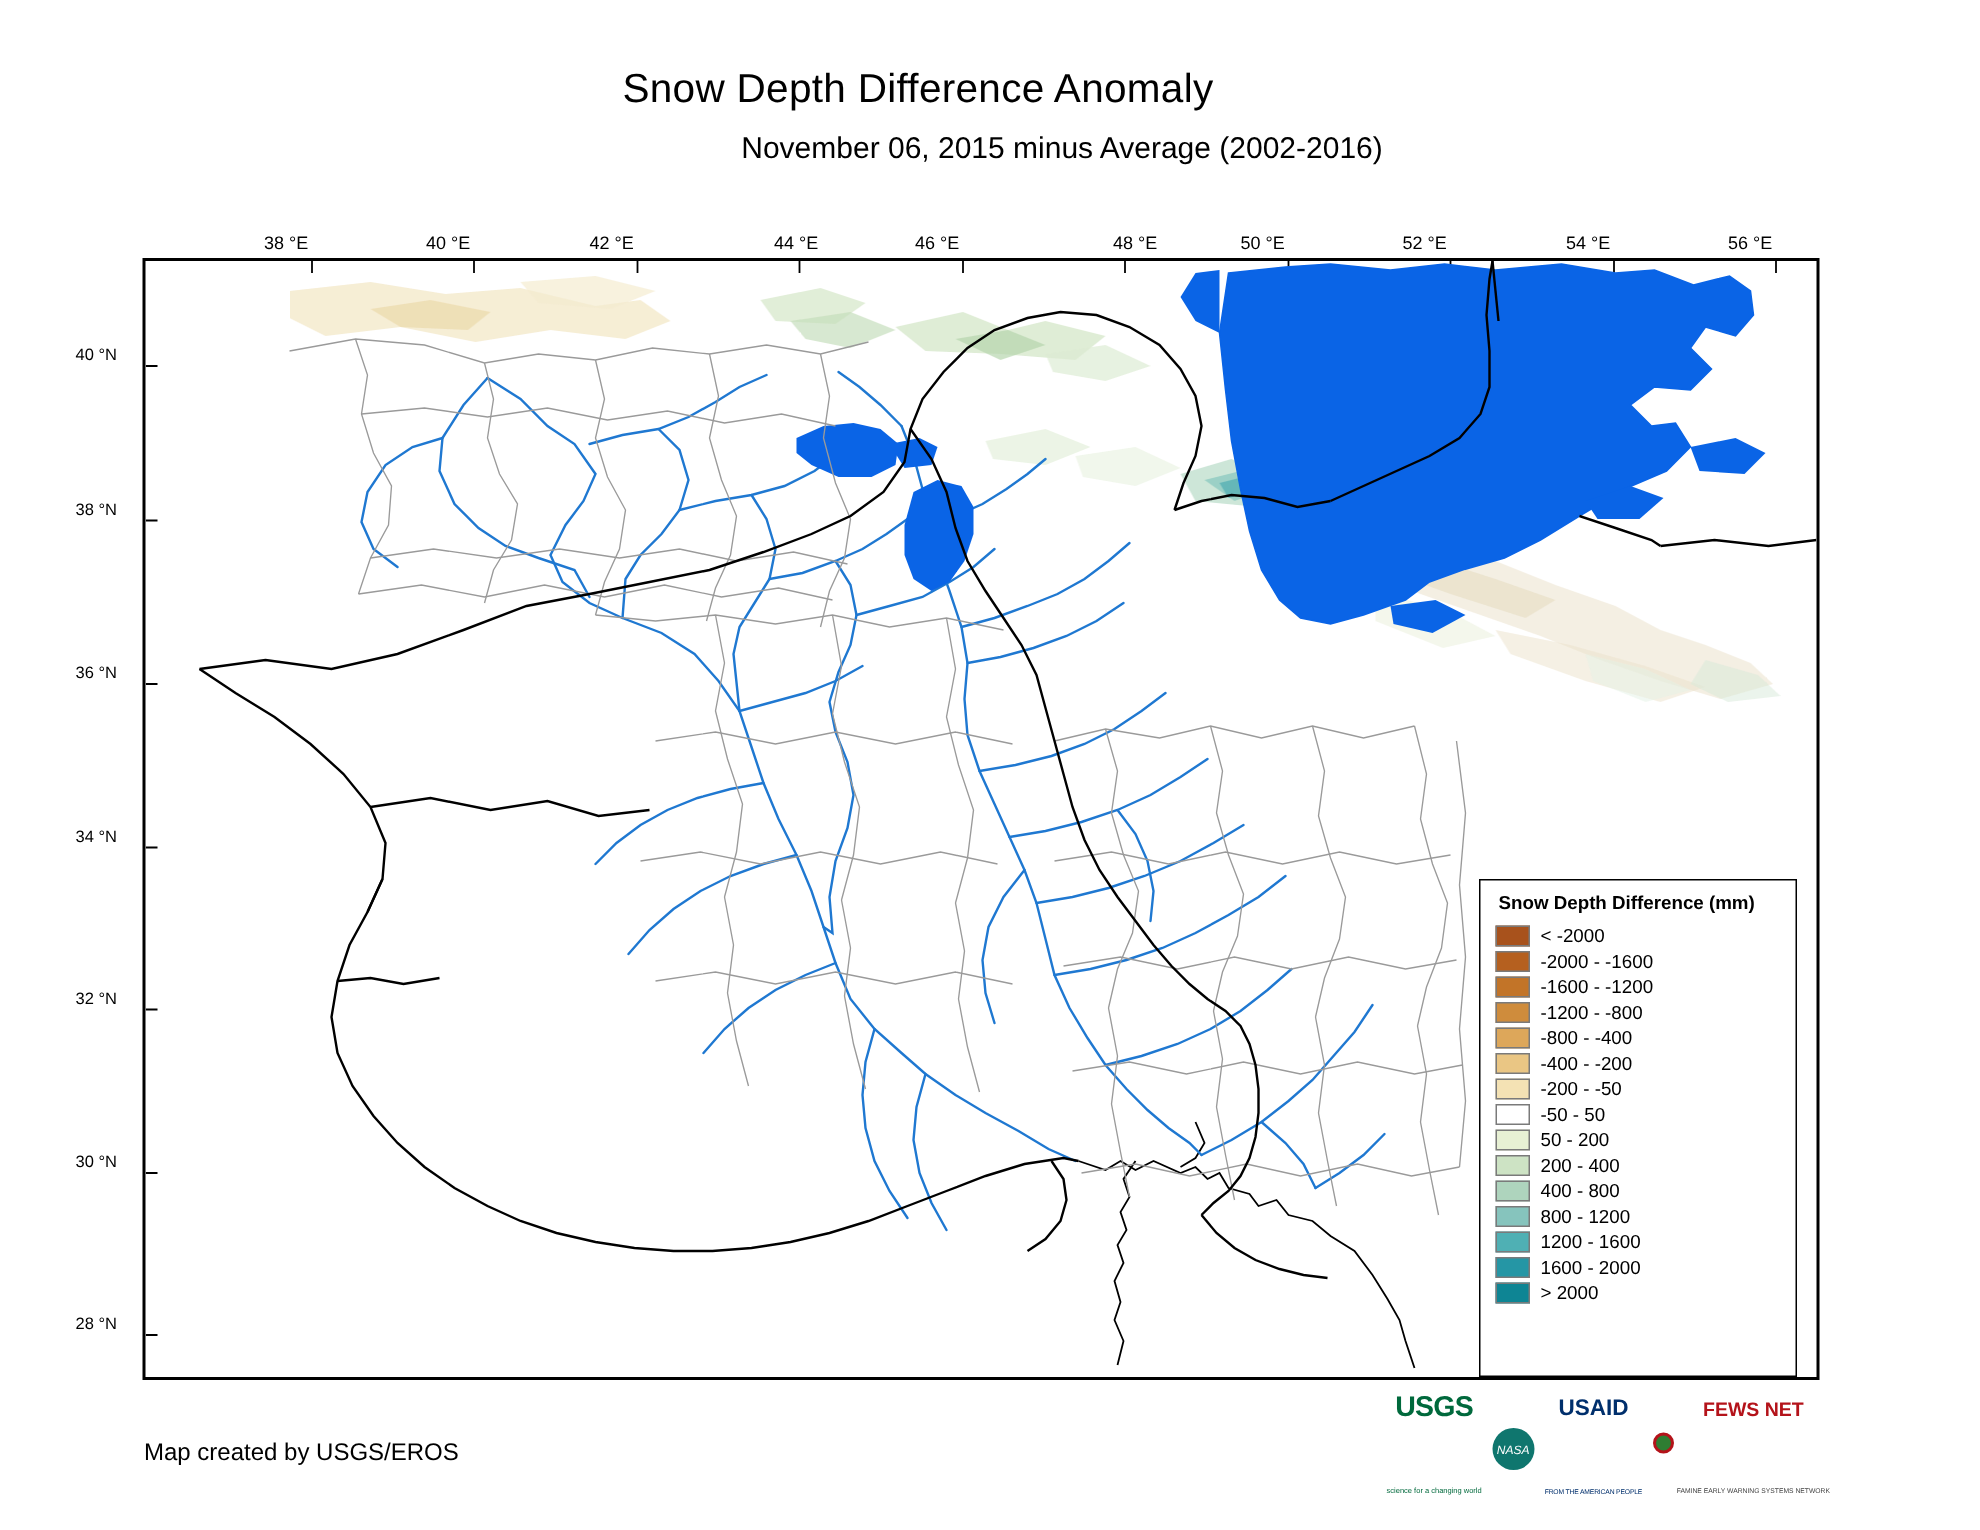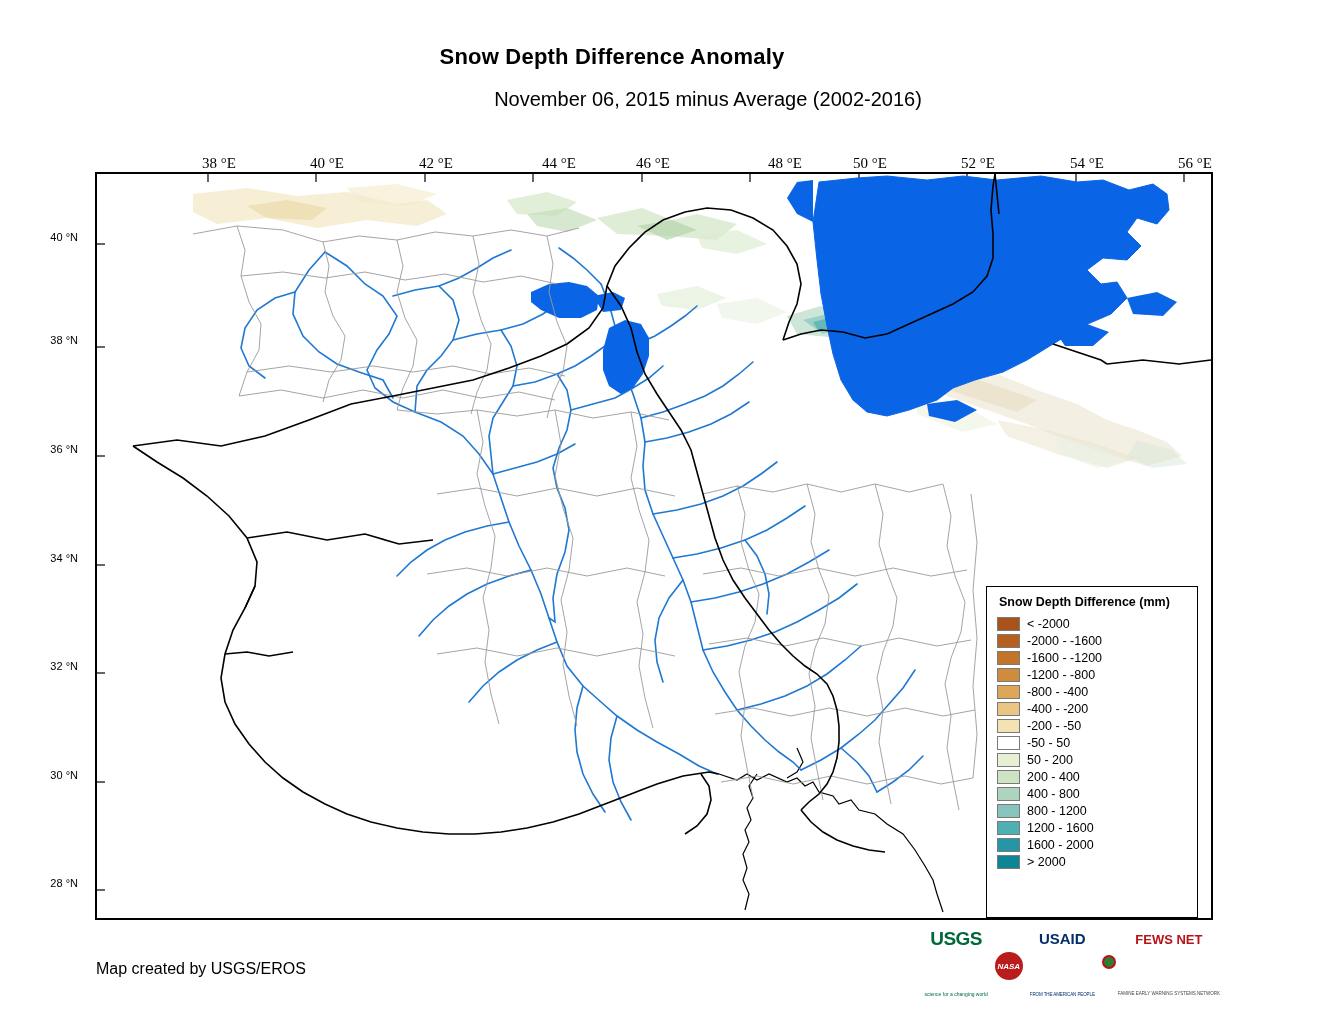--- a/index.html
+++ b/index.html
@@ -14,22 +14,22 @@
     font-family: "Liberation Sans", sans-serif;
     color: #000000;
     overflow: hidden;
   }
   .title {
     position: absolute;
     top: 44px;
     left: 0;
     width: 1224px;
     text-align: center;
-    font-size: 22px;
-    font-weight: bold;
+    font-size: 27px;
+    font-weight: normal;
     letter-spacing: 0.2px;
   }
   .subtitle {
     position: absolute;
     top: 88px;
     left: 0;
     width: 1320px;
     text-align: center;
     font-size: 20px;
     padding-left: 48px;
@@ -45,26 +45,25 @@
     border: 2px solid #000;
     box-sizing: border-box;
     background: #ffffff;
     overflow: hidden;
   }
   .map-svg { position: absolute; left: 0; top: 0; }
 
   
   .lon-label {
     position: absolute;
-    font-size: 15px;
-    text-align: right;
+    font-size: 12px;
+    text-align: left;
     width: 60px;
     margin-left: -30px;
     top: 155px;
-    font-family: Liberation Serif, serif;
   }
   .lat-label {
     position: absolute;
     font-size: 11px;
     text-align: right;
     width: 50px;
     left: 28px;
     margin-top: -7px;
   }
 
@@ -134,26 +133,26 @@
   .logo-usgs {
     color: #00693c;
     font-weight: bold;
     font-size: 19px;
     letter-spacing: -0.5px;
     line-height: 14px;
     flex-direction: column;
   }
   .logo-usgs .tag { font-size: 5px; color: #00693c; font-weight: normal; letter-spacing: 0; }
   .logo-nasa {
-    background: #b91c1c;
+    background: #0f766e;
     color: #fff;
     border-radius: 50%;
     width: 28px;
     font-size: 8px;
-    font-weight: bold;
+    font-weight: normal;
     font-style: italic;
   }
   .logo-usaid {
     flex-direction: column;
     color: #002f6c;
     font-weight: bold;
     font-size: 15px;
     line-height: 15px;
   }
   .logo-usaid .tag { font-size: 4.5px; font-weight: normal; letter-spacing: -0.1px; }

